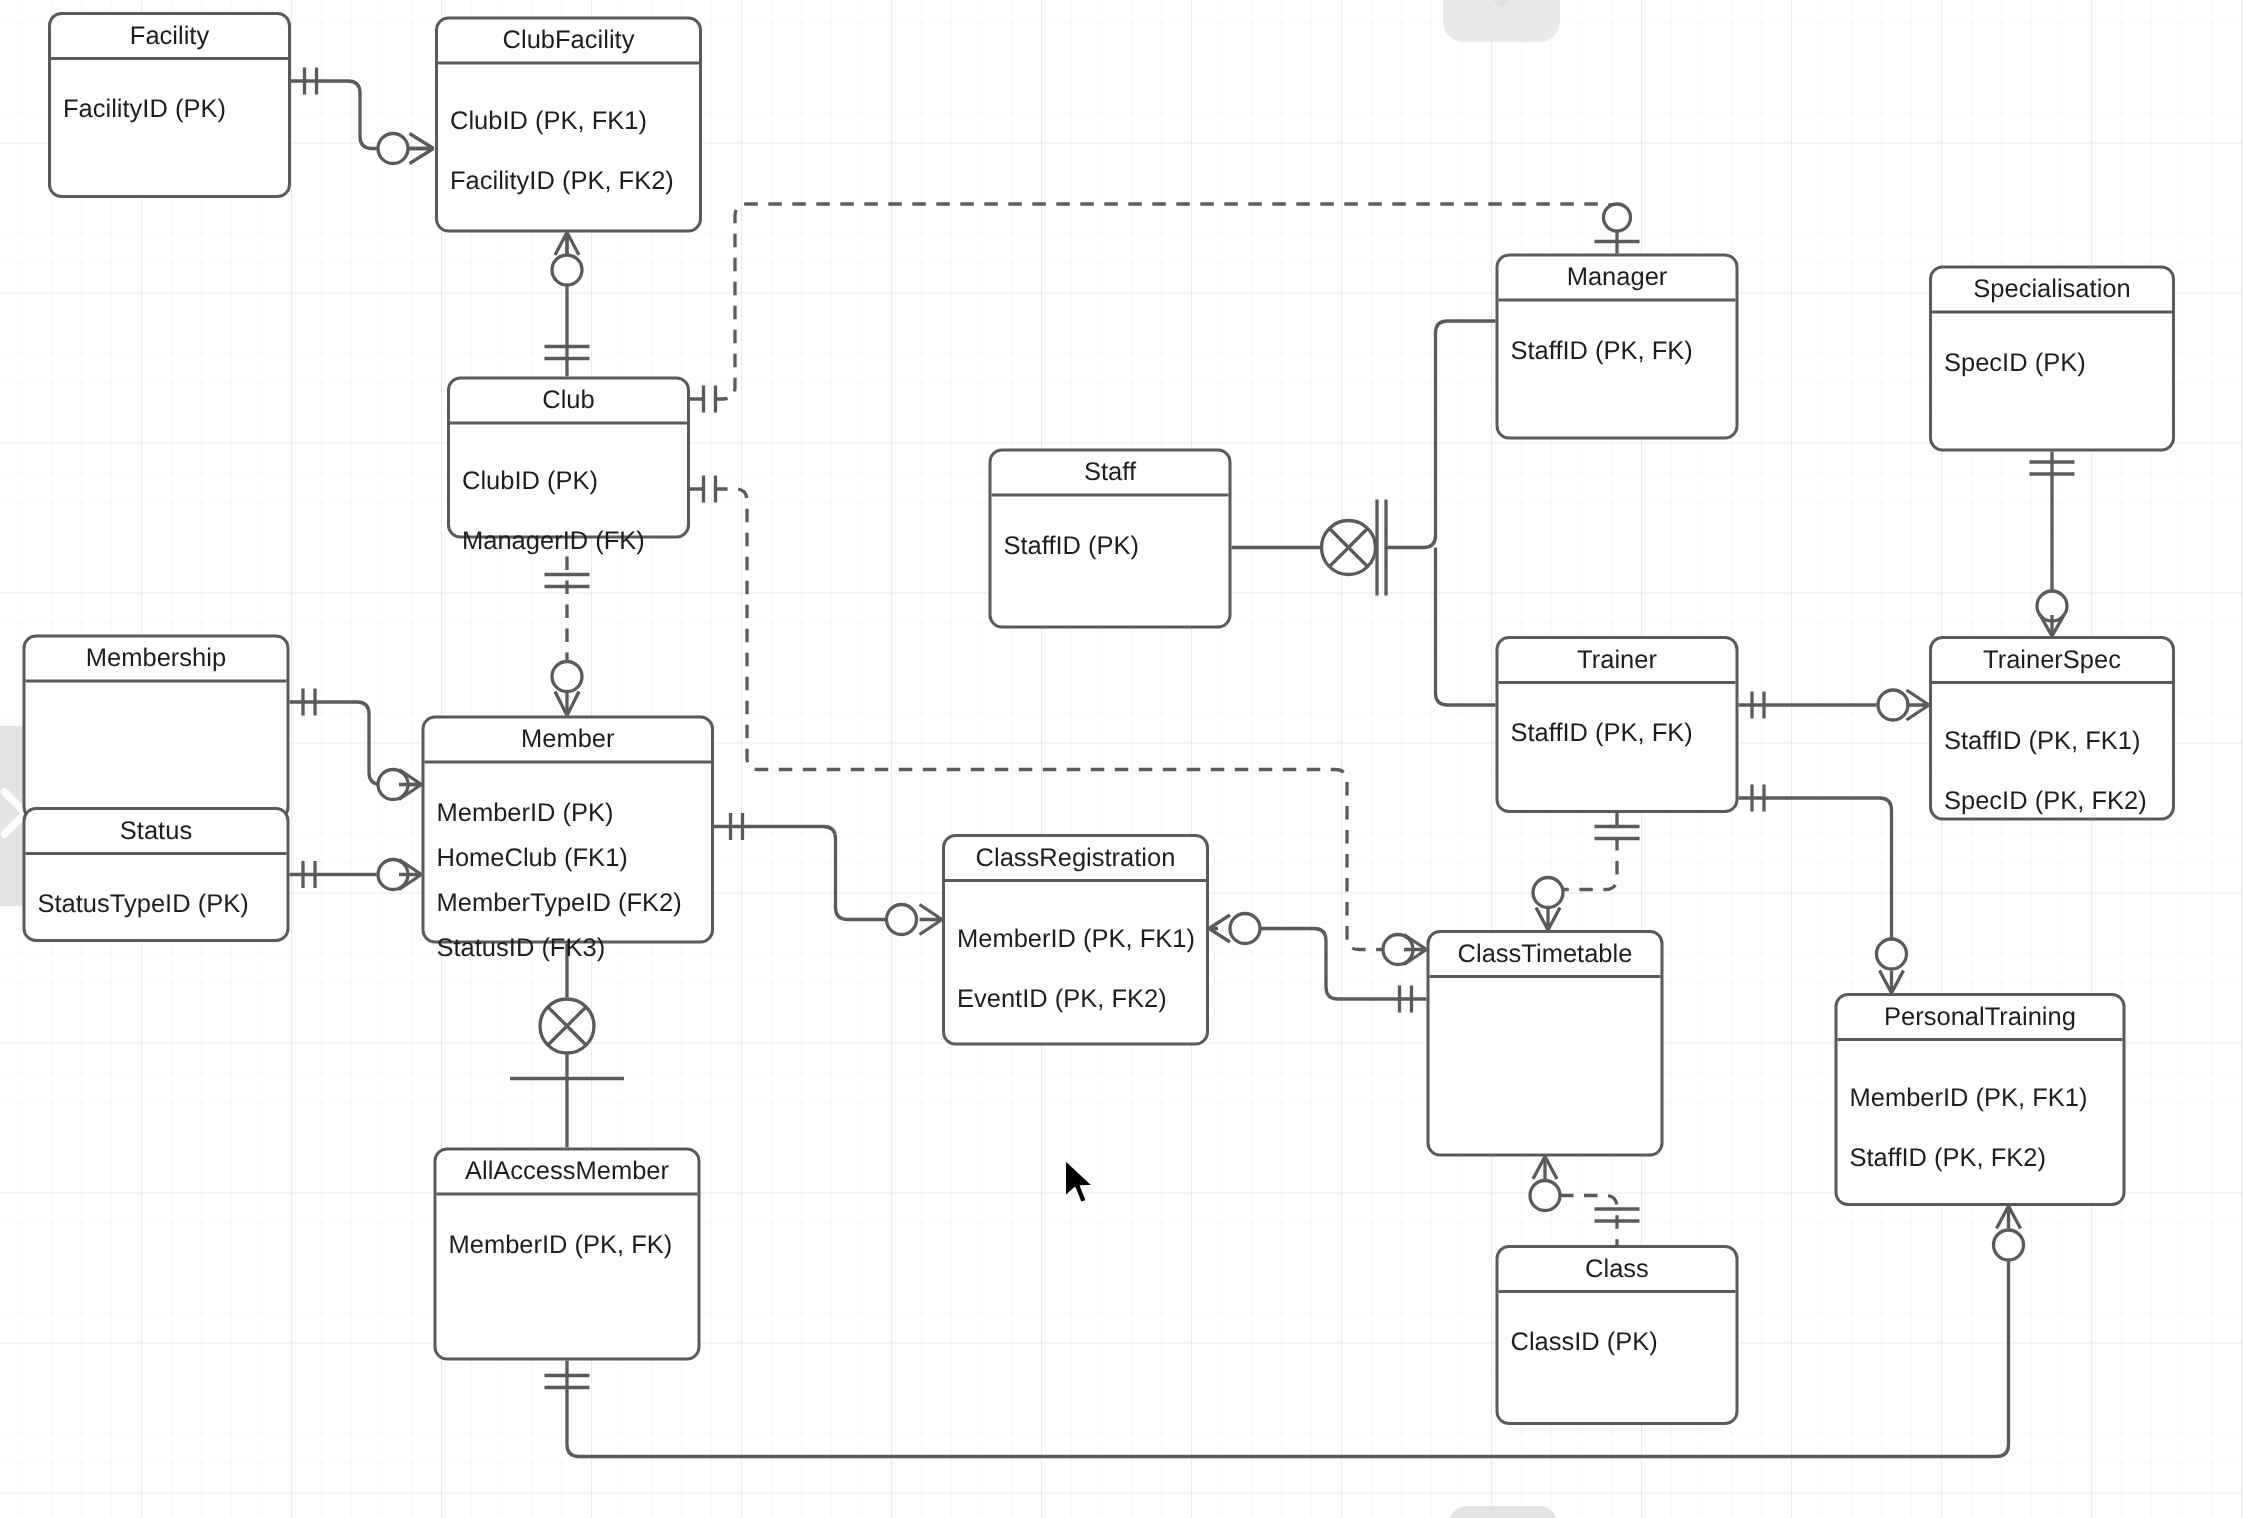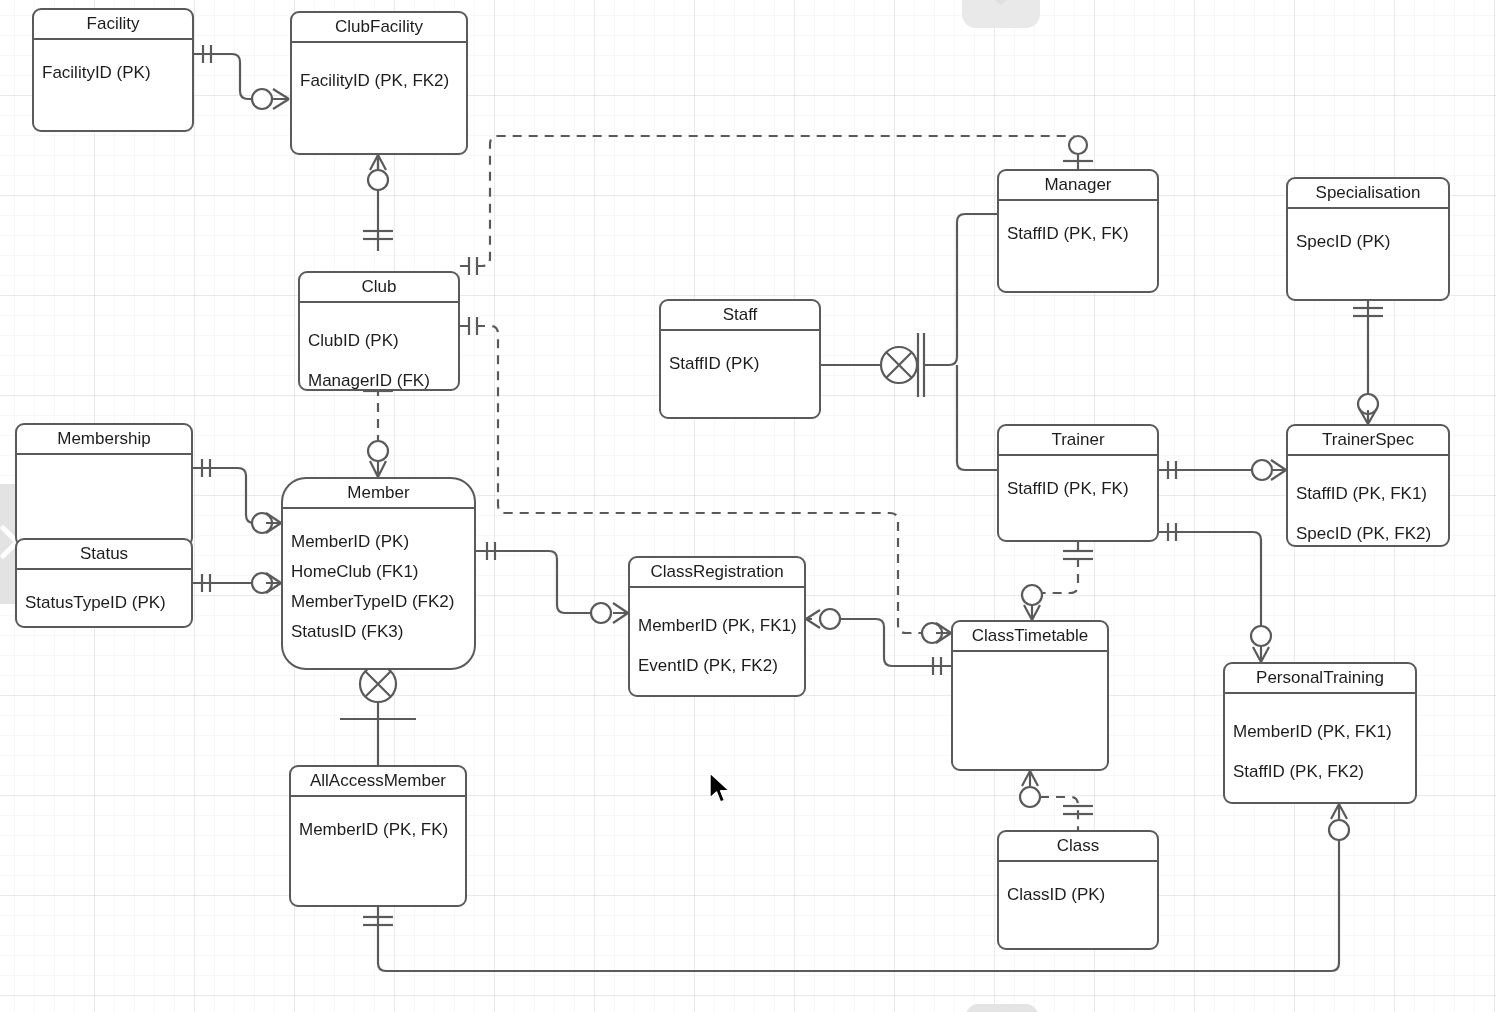--- a/index.html
+++ b/index.html
@@ -203,24 +203,25 @@
   <div id="entity-layer">
       <div class="ent" style="left: 32px; top: 8px; width: 162px; height: 124px;">
         <div class="hdr">Facility</div>
         <div class="attrs">
           <div class="attr">FacilityID (PK)</div>
         </div>
       </div>
       <div class="ent wide-attr" style="left: 290px; top: 11px; width: 178px; height: 144px;">
         <div class="hdr">ClubFacility</div>
         <div class="attrs">
+          <div class="attr">ClubID (PK, FK1)</div>
           <div class="attr">FacilityID (PK, FK2)</div>
         </div>
       </div>
-      <div class="ent wide-attr" style="left: 298px; top: 251px; width: 162px; height: 120px; margin-top: 20px;">
+      <div class="ent wide-attr" style="left: 298px; top: 251px; width: 162px; height: 108px;">
         <div class="hdr">Club</div>
         <div class="attrs">
           <div class="attr">ClubID (PK)</div>
           <div class="attr">ManagerID (FK)</div>
         </div>
       </div>
       <div class="ent" style="left: 997px; top: 169px; width: 162px; height: 124px;">
         <div class="hdr">Manager</div>
         <div class="attrs">
           <div class="attr">StaffID (PK, FK)</div>
@@ -240,21 +241,21 @@
       </div>
       <div class="ent" style="left: 15px; top: 423px; width: 178px; height: 124px;">
         <div class="hdr">Membership</div>
       </div>
       <div class="ent" style="left: 15px; top: 538px; width: 178px; height: 90px;">
         <div class="hdr">Status</div>
         <div class="attrs">
           <div class="attr">StatusTypeID (PK)</div>
         </div>
       </div>
-      <div class="ent" style="left: 281px; top: 477px; width: 195px; height: 193px; border-radius: 25px;">
+      <div class="ent" style="left: 281px; top: 477px; width: 195px; height: 152px;">
         <div class="hdr">Member</div>
         <div class="attrs">
           <div class="attr">MemberID (PK)</div>
           <div class="attr">HomeClub (FK1)</div>
           <div class="attr">MemberTypeID (FK2)</div>
           <div class="attr">StatusID (FK3)</div>
         </div>
       </div>
       <div class="ent" style="left: 997px; top: 424px; width: 162px; height: 118px;">
         <div class="hdr">Trainer</div>

